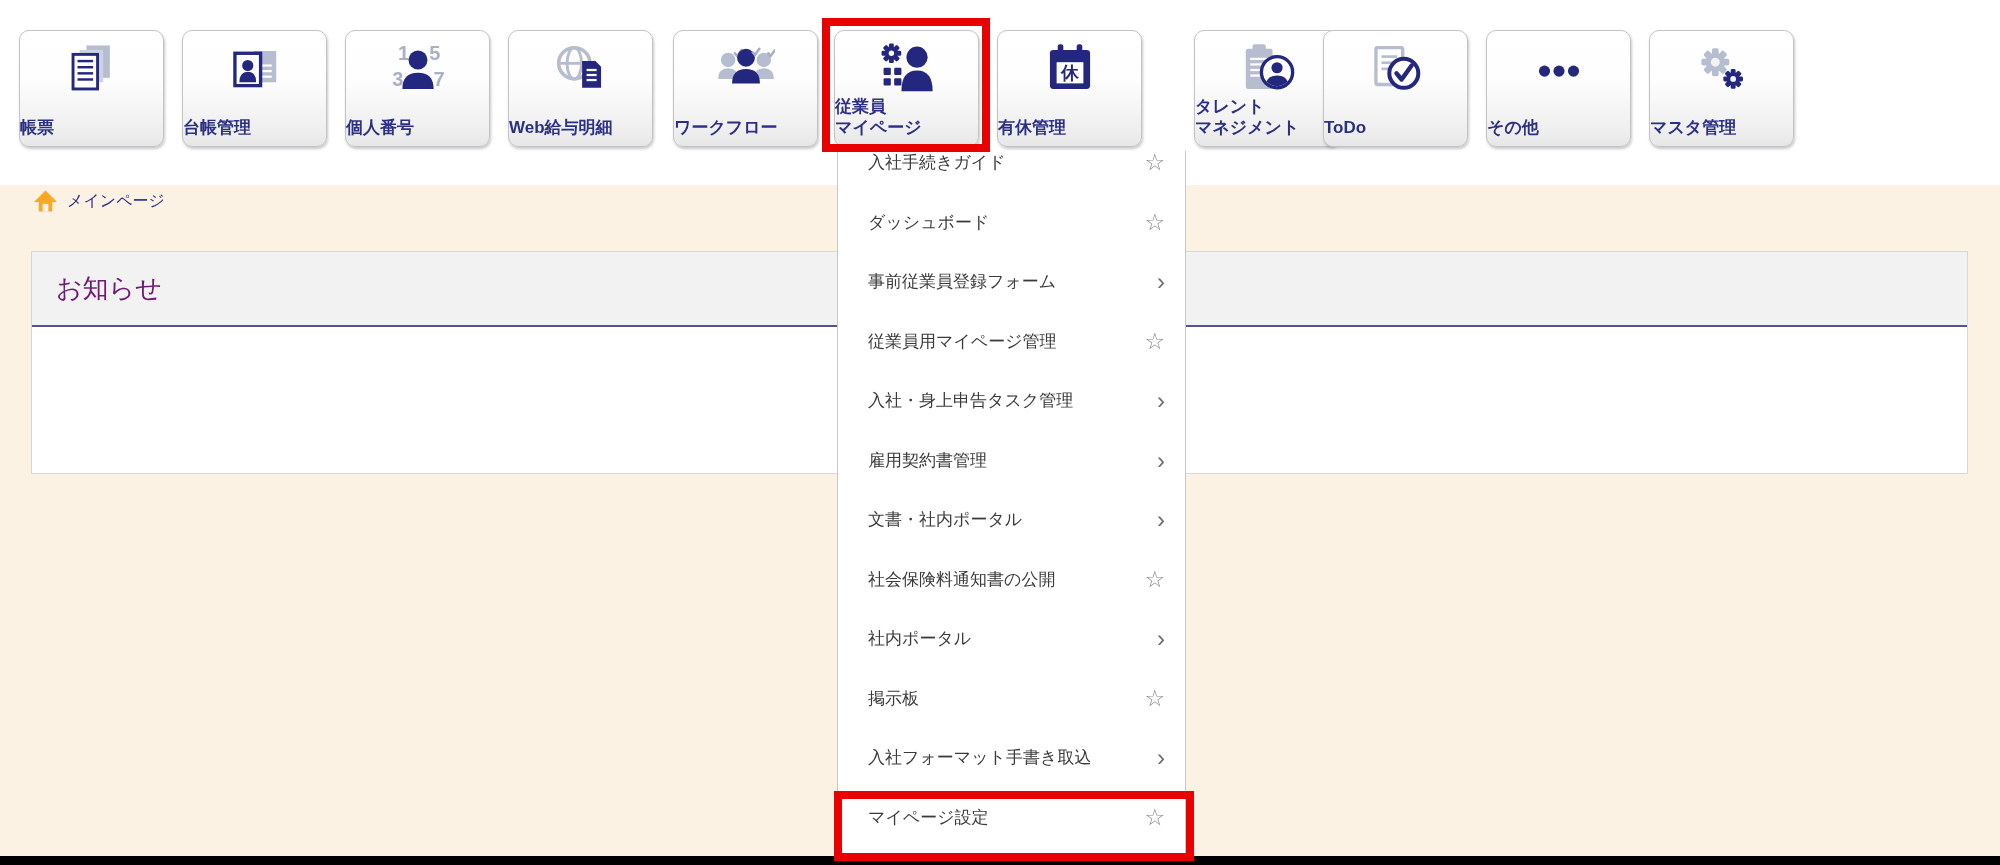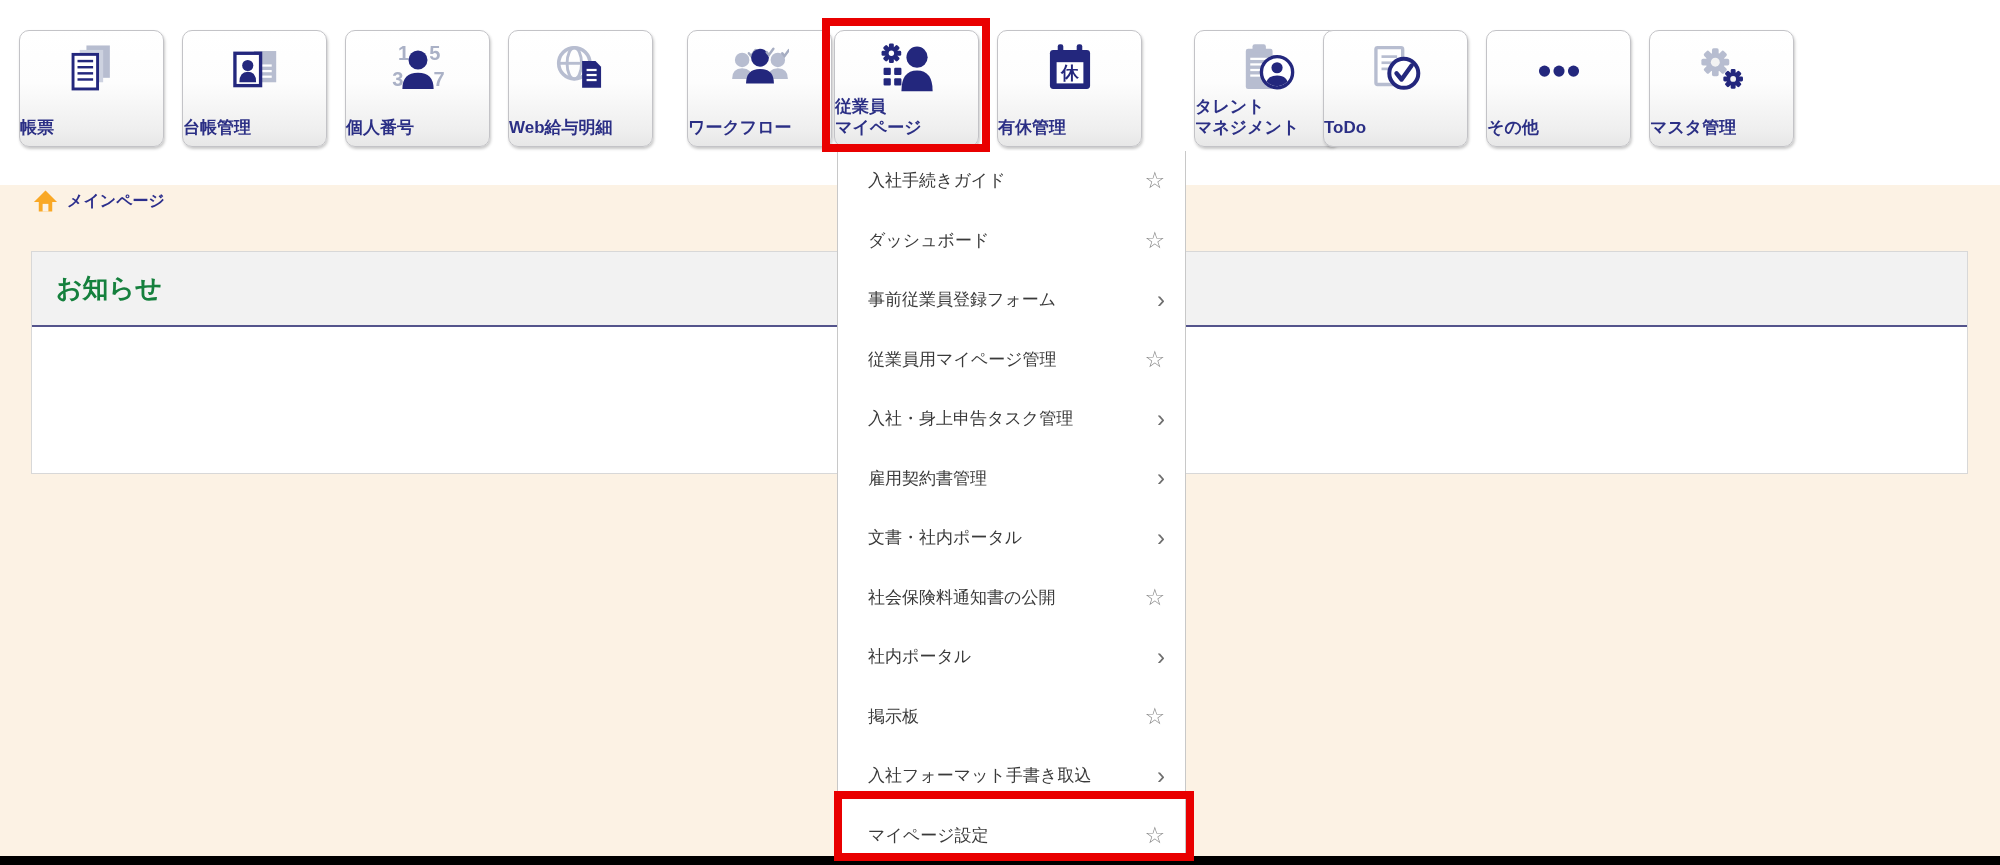--- a/index.html
+++ b/index.html
@@ -17,34 +17,34 @@
     box-shadow:1px 2px 3px rgba(0,0,0,0.22);
     z-index:10; cursor:pointer; }
   .tb-icon { position:absolute; top:10px; left:50%; transform:translateX(-50%); width:58px; height:58px; }
   .tb-icon svg { width:100%; height:100%; display:block; }
   .tb-label { position:absolute; bottom:8px; left:0; right:0; text-align:left;
     font-size:17px; font-weight:bold; color:#2b2f85; line-height:1.2; white-space:pre-line; }
 
   
   .breadcrumb { position:absolute; left:33px; top:187px; height:28px; display:flex; align-items:center; gap:9px; z-index:5; cursor:pointer; }
   .breadcrumb svg { width:25px; height:24px; display:block; }
-  .breadcrumb-label { font-size:16px; color:#2b2e8c;font-weight:bold; }
+  .breadcrumb-label { font-size:16px; color:#2b2e8c; }
 
   
   .panel { position:absolute; left:31px; top:251px; width:1937px; height:223px;
     background:#ffffff; border:1px solid #d8d8d8; z-index:4; }
   .panel-header { height:75px; background:#f2f2f2; border-bottom:2px solid #54548c;
     display:flex; align-items:center; padding-left:24px; }
-  .panel-title { font-size:26px; font-weight:bold; color:#15803d; }
+  .panel-title { font-size:26px; font-weight:normal; color:#701a75; }
 
   
   .dropdown { position:absolute; left:837px; top:151px; width:349px; height:714px;
     background:#ffffff; border-left:1px solid #c8c8c8; border-right:1px solid #c8c8c8;
     z-index:30; display:flex; flex-direction:column; }
-  .menu-item { flex:1; display:flex; align-items:center; justify-content:space-between;
+  .menu-item { flex:1; display:flex; justify-content:space-between;
     padding:0 20px 0 30px; cursor:pointer; background:#ffffff; }
   .menu-label { font-size:17px; color:#3a3a3a; }
   .menu-star { font-size:23px; color:#8a8a8a; line-height:1; cursor:pointer; }
   .menu-chevron { font-size:24px; color:#6e6e6e; line-height:1; font-weight:normal; }
 
   
   .black-bar { position:absolute; left:0; top:856px; width:2000px; height:9px; background:#000000; z-index:35; }
   .hl-box { position:absolute; border:8px solid #e90000; z-index:40; pointer-events:none; }
   .hl-box.button { left:822px; top:18px; width:168px; height:134px; }
   .hl-box.menu { left:834px; top:791px; width:360px; height:70px; }
@@ -116,21 +116,21 @@
         <g stroke="#ffffff" stroke-width="2">
             <line x1="31" y1="26" x2="40" y2="26"></line>
             <line x1="31" y1="30.5" x2="40" y2="30.5"></line>
             <line x1="31" y1="35" x2="40" y2="35"></line>
           </g>
       </svg>
     </span>
     <span class="tb-label">Web給与明細</span>
   </div>
 
-  <div class="tb-btn" style="left:687px">
+  <div class="tb-btn" style="left:673px">
     <span class="tb-icon">
       <svg viewBox="0 0 52 52">
         <circle cx="10" cy="17" r="6.5" fill="#b7bdd0"></circle>
         <path d="M1,34 Q1,24.5 10,24.5 Q19,24.5 19,34 Z" fill="#b7bdd0"></path>
         <circle cx="42" cy="17" r="6.5" fill="#b7bdd0"></circle>
         <path d="M33,34 Q33,24.5 42,24.5 Q51,24.5 51,34 Z" fill="#b7bdd0"></path>
         <g stroke="#a6adc2" stroke-width="2.2" fill="none" stroke-linecap="round">
           <polyline points="16,11 18,13.5 22,8"></polyline>
             <polyline points="46,11 48,13.5 52,8"></polyline>
         </g>

